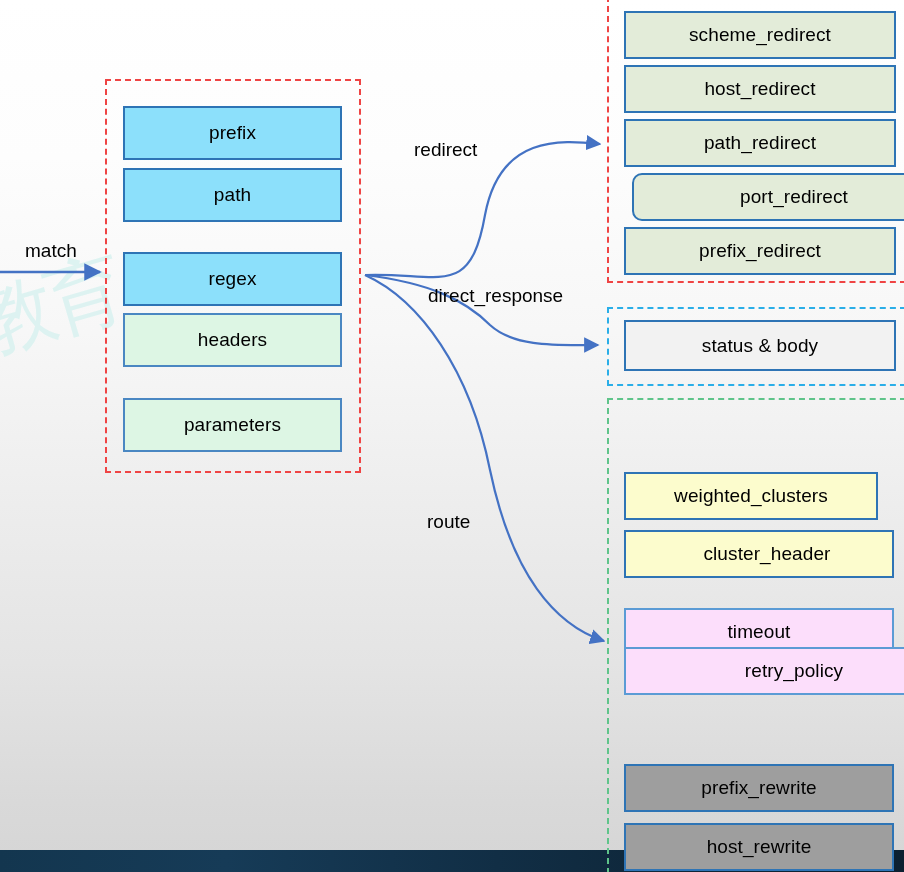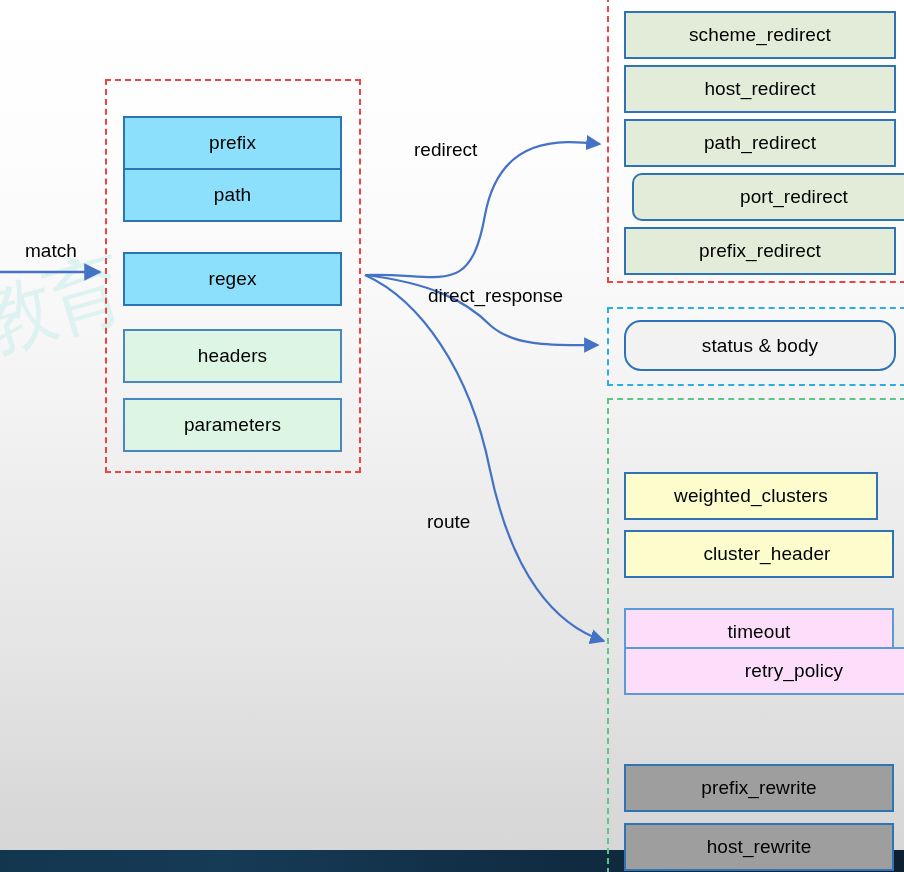--- a/index.html
+++ b/index.html
@@ -45,21 +45,21 @@
     display: flex;
     align-items: center;
     justify-content: center;
     font-size: 19px;
     color: #000;
     letter-spacing: .1px;
   }
   .node.cyan   { background: #8ce0fb; border-color: #2e74b5; }
   .node.mint   { background: #ddf6e4; border-color: #4a87c2; }
   .node.sage   { background: #e3ecd9; border-color: #2e74b5; }
-  .node.gray   { background: #f2f2f2; border-color: #2e74b5; border-radius: 17px; }
+  .node.gray   { background: #f2f2f2; border-color: #2e74b5; }
   .node.yellow { background: #fcfccd; border-color: #2e74b5; }
   .node.pink   { background: #fcdefb; border-color: #5b9bd5; margin-top: 20px; }
   .node.darkgray { background: #9e9e9e; border-color: #2e74b5; }
 
   
   .group { position: absolute; }
   .group.red   { border: 2px dashed #ef4444; }
   .group.blue  { border: 2px dashed #2aaee8; }
   .group.green { border: 2px dashed #5fc48a; }
 
@@ -101,30 +101,30 @@
     <path d="M 365 275 C 420 300 470 370 490 470 C 512 575 555 625 604 641" stroke="#4472c4" stroke-width="2.2" fill="none" marker-end="url(#ah)"></path>
   </svg>
 
   <div class="edge-label" style="left: 25px; top: 240px; position: absolute; z-index: 2;">match</div>
   <div class="edge-label" style="left: 414px; top: 139px; position: absolute; z-index: 2;">redirect</div>
   <div class="edge-label" style="left: 428px; top: 285px; position: absolute; z-index: 2;">direct_response</div>
   <div class="edge-label" style="left: 427px; top: 511px; position: absolute; z-index: 2;">route</div>
 
   <div class="group red" style="left: 105px; top: 79px; width: 256px; height: 394px; position: absolute; z-index: 2;"></div>
 
-  <div class="node cyan" style="left: 123px; top: 116px; width: 219px; height: 54px; position: absolute; z-index: 2;">
+  <div class="node cyan" style="left: 123px; top: 106px; width: 219px; height: 54px; position: absolute; z-index: 2;">
     <span>prefix</span>
   </div>
   <div class="node cyan" style="left: 123px; top: 168px; width: 219px; height: 54px; position: absolute; z-index: 2;">
     <span>path</span>
   </div>
   <div class="node cyan" style="left: 123px; top: 252px; width: 219px; height: 54px; position: absolute; z-index: 2;">
     <span>regex</span>
   </div>
-  <div class="node mint" style="left: 123px; top: 329px; width: 219px; height: 54px; position: absolute; z-index: 2;">
+  <div class="node mint" style="left: 123px; top: 313px; width: 219px; height: 54px; position: absolute; z-index: 2;">
     <span>headers</span>
   </div>
   <div class="node mint" style="left: 123px; top: 398px; width: 219px; height: 54px; position: absolute; z-index: 2;">
     <span>parameters</span>
   </div>
 
   <div class="group red" style="left: 607px; top: -14px; width: 299px; height: 297px; position: absolute; z-index: 2;"></div>
 
   <div class="node sage" style="left: 624px; top: 11px; width: 272px; height: 48px; position: absolute; z-index: 2;">
     <span>scheme_redirect</span>

